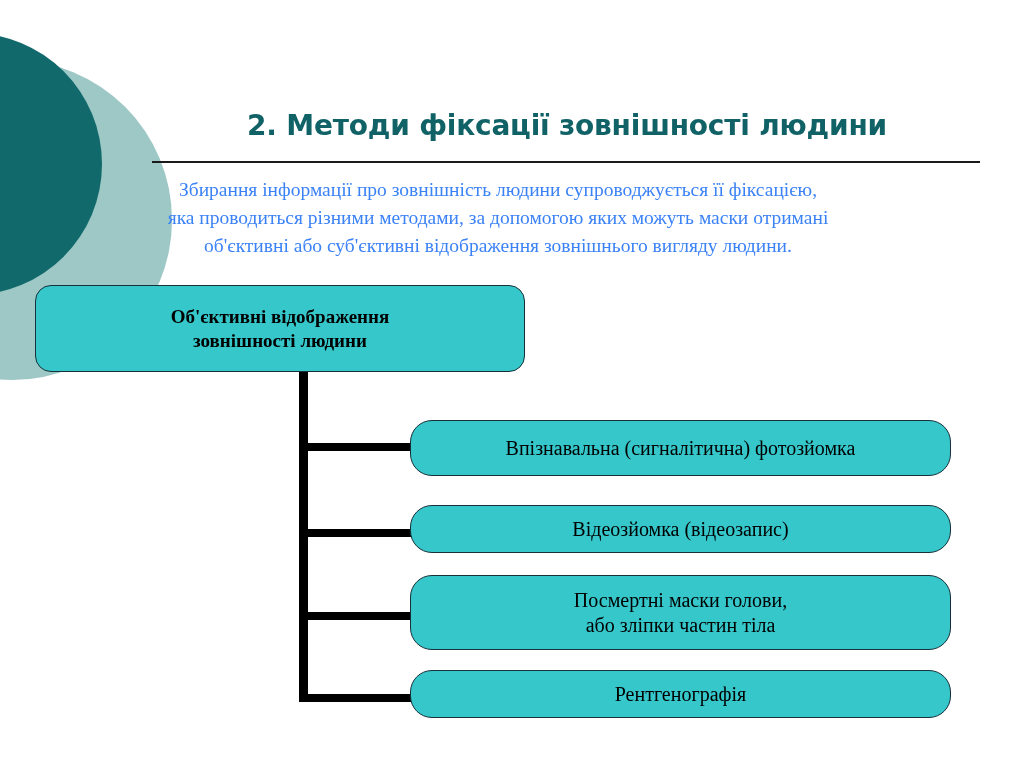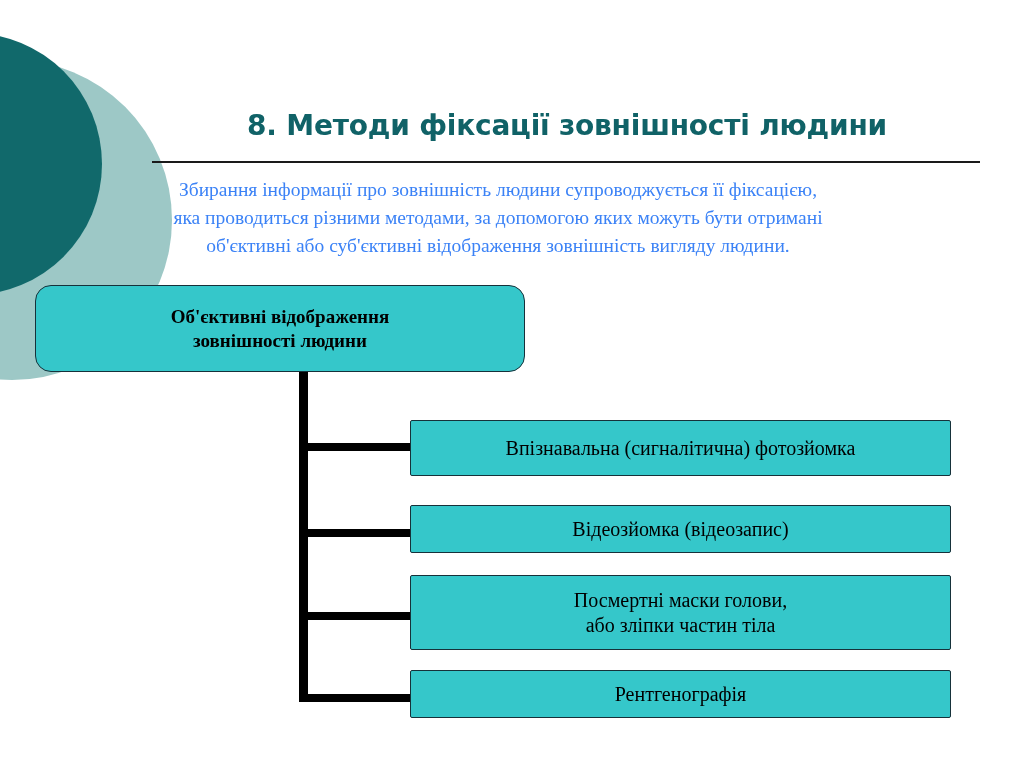--- a/index.html
+++ b/index.html
@@ -108,21 +108,21 @@
   #branch-1 { top: 443px; width: 120px; }
   #branch-2 { top: 529px; width: 120px; }
   #branch-3 { top: 612px; width: 120px; }
   #branch-4 { top: 694px; width: 120px; }
 
   
   .flow-box {
     position: absolute;
     background: #35c7ca;
     border: 1.6px solid #16313a;
-    border-radius: 2px;
+    border-radius: 22px;
     z-index: 5;
     display: flex;
     align-items: center;
     justify-content: center;
     text-align: center;
     color: #000000;
     font-family: "Liberation Serif", "DejaVu Serif", serif;
     box-sizing: border-box;
   }
   .flow-box .box-text { display: block; line-height: 1.22; }
@@ -148,27 +148,27 @@
   #box-child-4 { top: 670px; height: 48px; }
 </style>
 </head>
 <body>
 
 <div id="slide">
 
   <div class="deco-circle" id="circle-light"></div>
   <div class="deco-circle" id="circle-dark"></div>
 
-  <div id="page-title">8. Методи фіксації зовнішності людини</div>
+  <div id="page-title">2. Методи фіксації зовнішності людини</div>
   <div id="title-rule"></div>
 
   <div id="intro-paragraph">
     <span class="line">Збирання інформації про зовнішність людини супроводжується її фіксацією,</span>
-    <span class="line">яка проводиться різними методами, за допомогою яких можуть бути отримані</span>
-    <span class="line">об'єктивні або суб'єктивні відображення зовнішність вигляду людини.</span>
+    <span class="line">яка проводиться різними методами, за допомогою яких можуть маски отримані</span>
+    <span class="line">об'єктивні або суб'єктивні відображення зовнішнього вигляду людини.</span>
   </div>
 
   <div class="connector" id="trunk-line"></div>
   <div class="branch-line" id="branch-1"></div>
   <div class="branch-line" id="branch-2"></div>
   <div class="branch-line" id="branch-3"></div>
   <div class="branch-line" id="branch-4"></div>
 
   <div class="flow-box" id="box-root">
     <span class="box-text">

